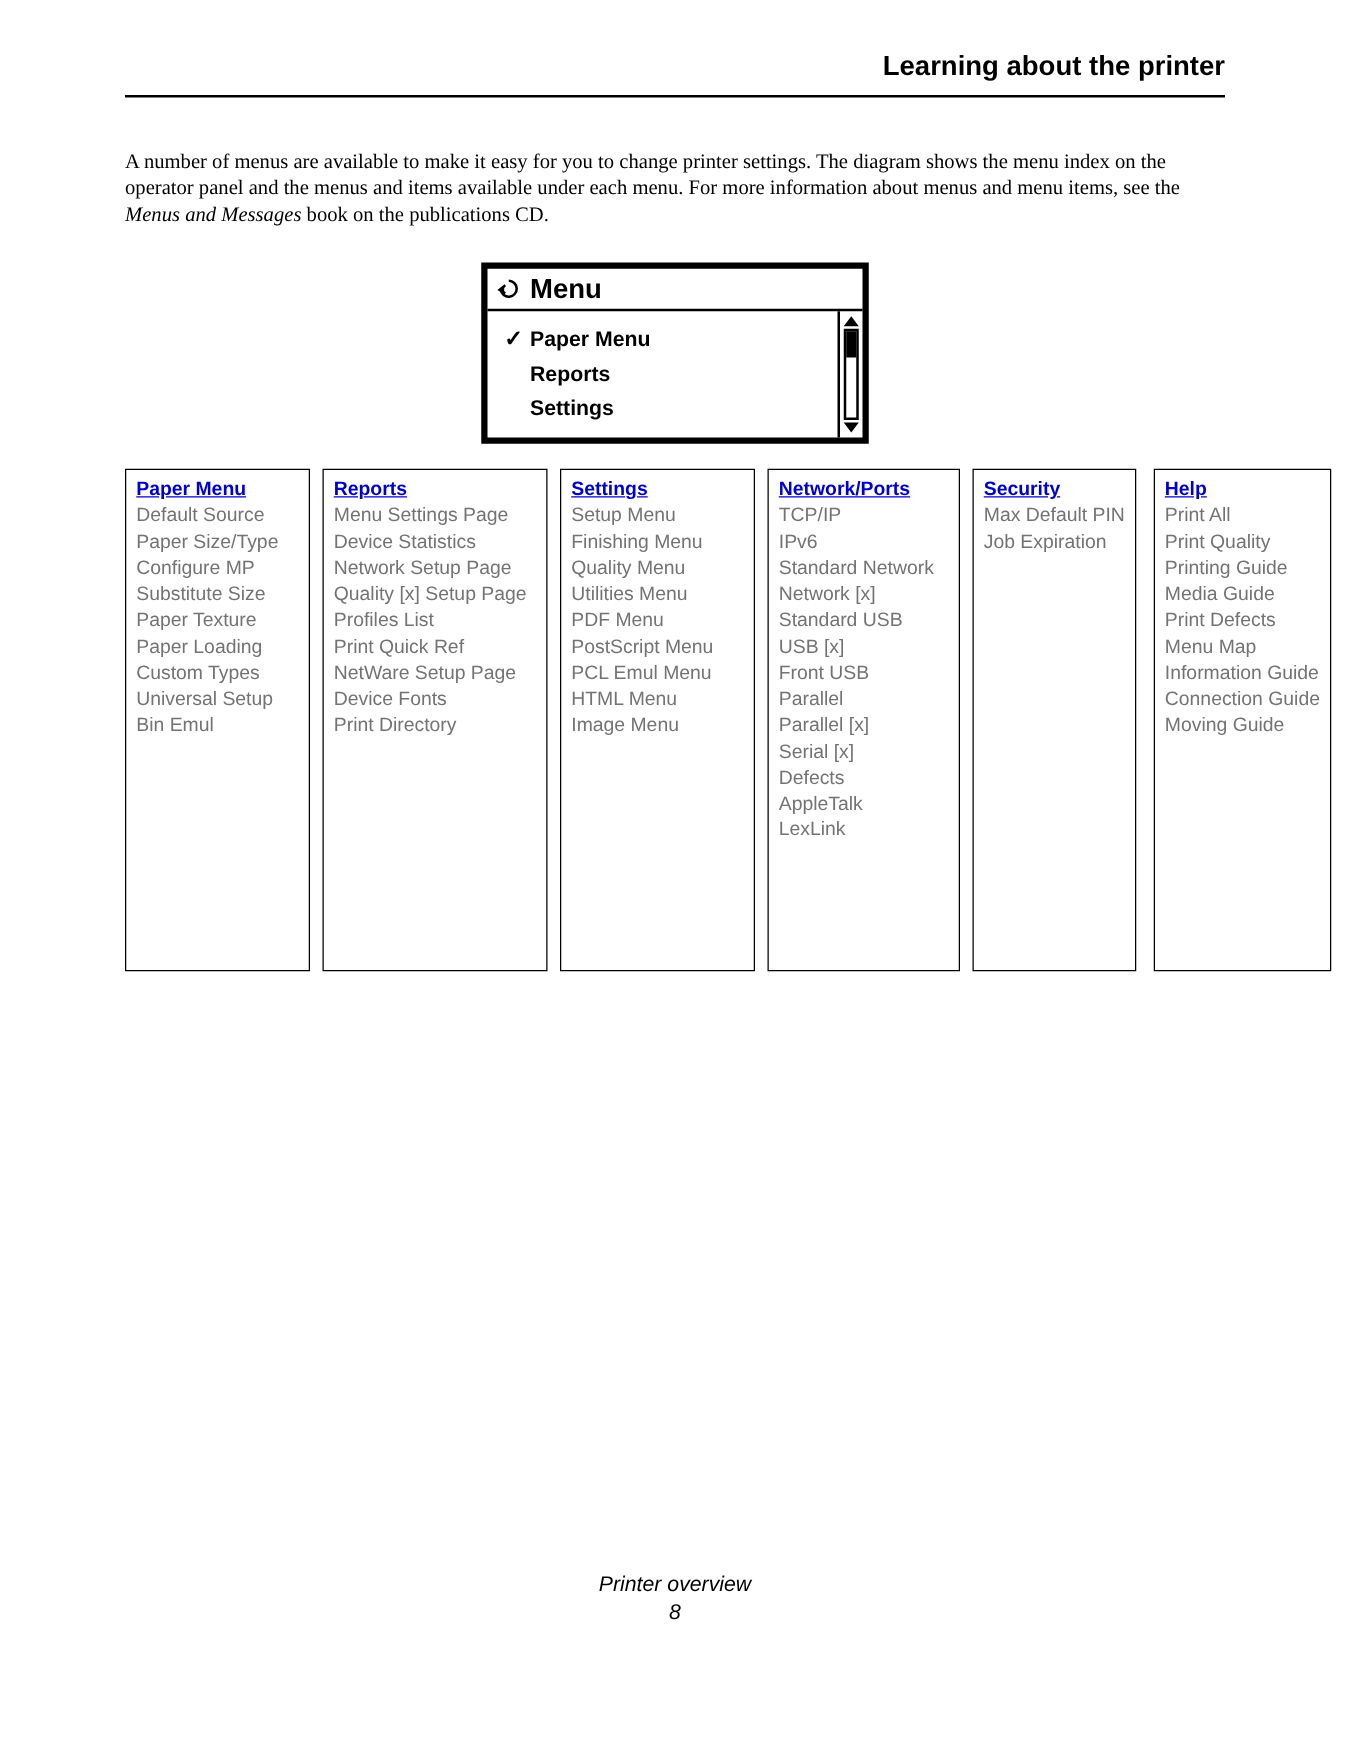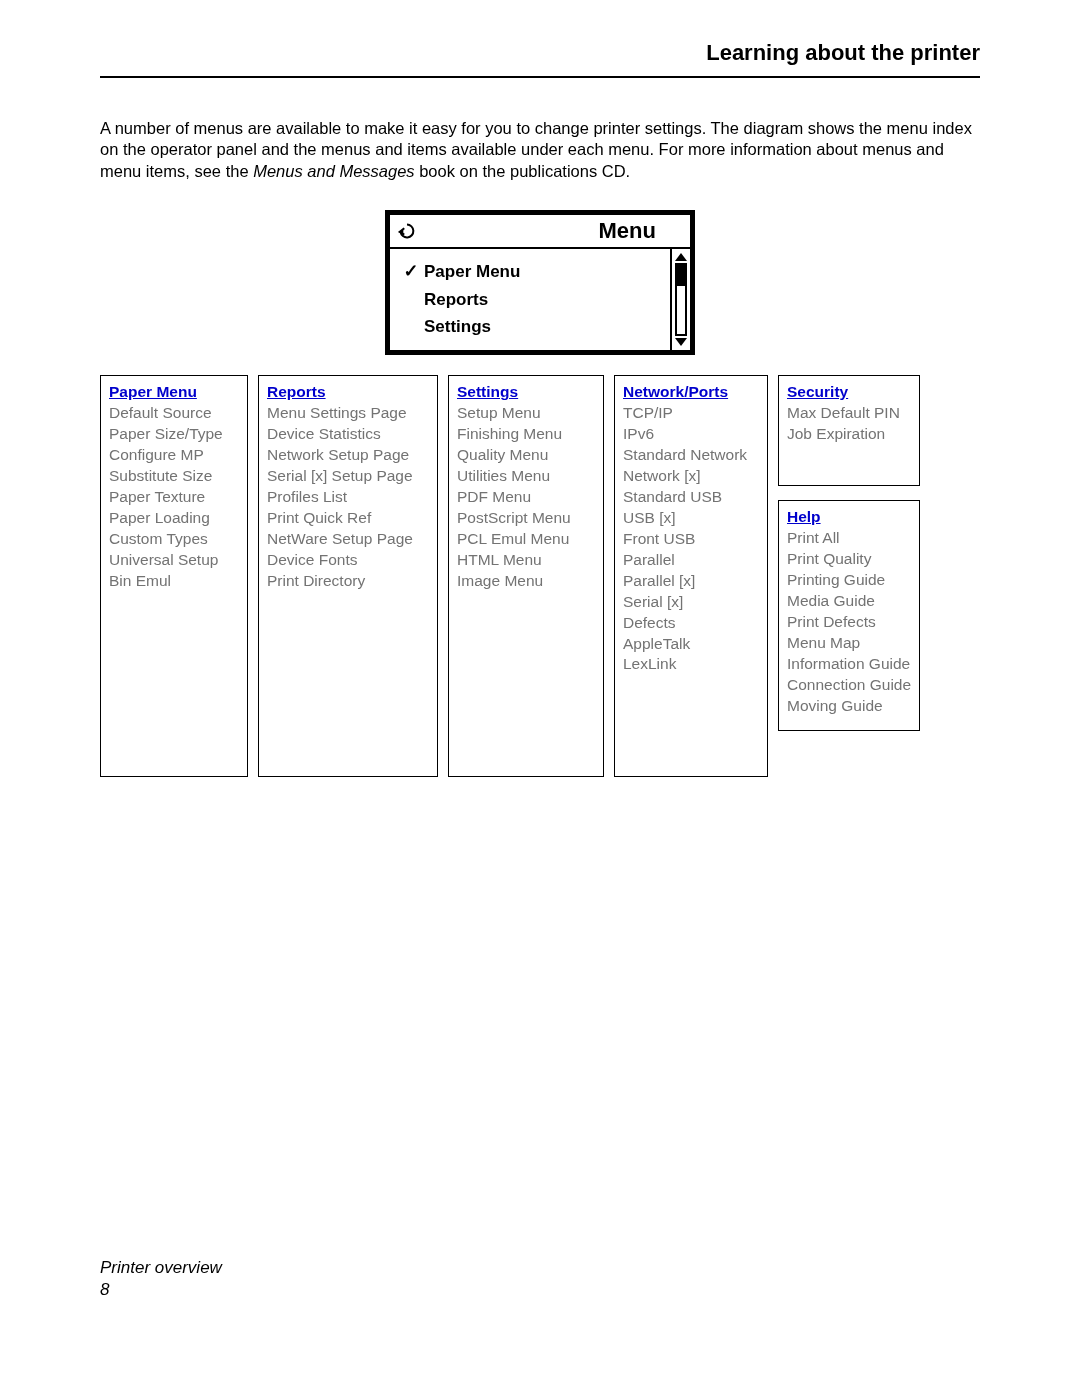--- a/index.html
+++ b/index.html
@@ -23,20 +23,21 @@
     padding-bottom: 10px;
   }
   .hr {
     border: none;
     border-top: 2px solid #000;
     margin: 0 0 40px 0;
   }
   .intro {
     font-size: 16.5px;
     line-height: 1.3;
+    font-family: Liberation Serif, serif;
   }
   .intro .italic {
     font-style: italic;
   }
   .panel-wrap {
     text-align: center;
     margin: 28px 0 20px 0;
   }
   .panel {
     display: inline-block;
@@ -54,21 +55,21 @@
   }
   .back-icon {
     width: 34px;
     display: flex;
     justify-content: center;
     align-items: center;
     font-size: 22px;
   }
   .panel-title {
     flex: 1;
-    text-align: right;
+    text-align: left;
     font-weight: bold;
     font-size: 22px;
     padding-right: 34px;
   }
   .panel-body {
     display: flex;
     align-items: stretch;
   }
   .panel-list {
     flex: 1;
@@ -130,34 +131,35 @@
     border: 1px solid #000;
     padding: 6px 8px 6px 8px;
     font-size: 15.5px;
     line-height: 1.35;
   }
   .col.c1 { flex: 0 0 130px; }
   .col.c2 { flex: 0 0 162px; }
   .col.c3 { flex: 0 0 138px; }
   .col.c4 { flex: 0 0 136px; }
   .col.c5 { flex: 0 0 150px; }
-  .stack { display: flex; flex-direction: column; gap: 14px; }
+  .stack { display: flex; flex-direction: row; gap: 14px; }
   .stack .col { flex: none; }
   .col .head {
     color: #0000cc;
     font-weight: bold;
     text-decoration: underline;
   }
   .col .item {
     color: #737373;
   }
   .fill { height: 178px; }
   .fill2 { height: 8px; }
 
   .footer {
+    text-align: center;
     font-style: italic;
     font-size: 17px;
     margin-top: 480px;
     line-height: 1.3;
   }
 </style>
 </head>
 <body>
 
 <div class="page">
@@ -220,21 +222,21 @@
       <div class="item">Custom Types</div>
       <div class="item">Universal Setup</div>
       <div class="item">Bin Emul</div>
       <div class="fill"></div>
     </div>
     <div class="col c2">
       <div class="head">Reports</div>
       <div class="item">Menu Settings Page</div>
       <div class="item">Device Statistics</div>
       <div class="item">Network Setup Page</div>
-      <div class="item">Serial [x] Setup Page</div>
+      <div class="item">Quality [x] Setup Page</div>
       <div class="item">Profiles List</div>
       <div class="item">Print Quick Ref</div>
       <div class="item">NetWare Setup Page</div>
       <div class="item">Device Fonts</div>
       <div class="item">Print Directory</div>
       <div class="fill"></div>
     </div>
     <div class="col c3">
       <div class="head">Settings</div>
       <div class="item">Setup Menu</div>

